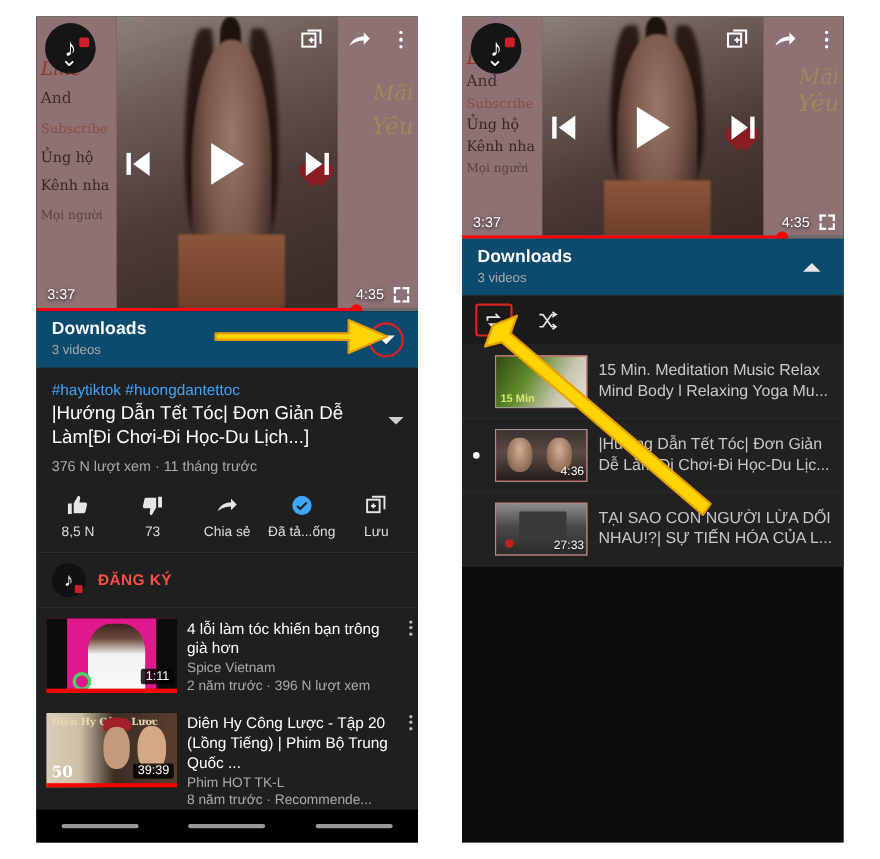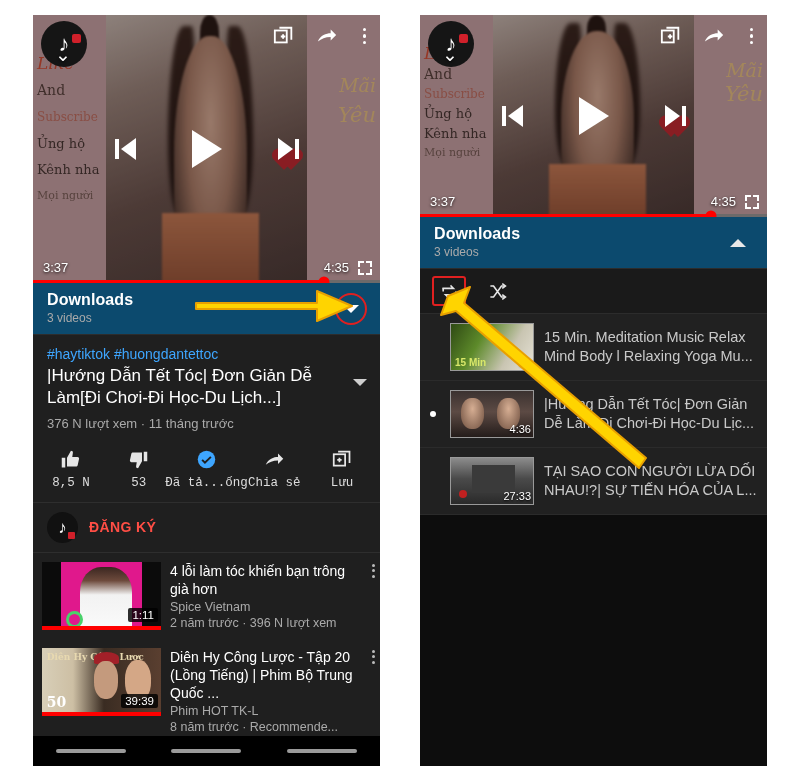--- a/index.html
+++ b/index.html
@@ -164,21 +164,21 @@
   .vid-title { color: #fff; font-size: 17px; line-height: 1.28; font-weight: 400;
                padding-right: 26px; }
   .vid-stats { color: #aaa; font-size: 13px; margin-top: 7px; }
   .meta-caret {
     position: absolute; right: 13px; top: 44px;
     width: 0; height: 0; border-left: 7px solid transparent;
     border-right: 7px solid transparent; border-top: 7px solid #cfcfcf;
   }
   .actions {
     display: flex; justify-content: space-around; align-items: flex-start;
-    background: #1f1f1f; padding: 10px 4px 12px 4px; border-bottom: 1px solid #2e2e2e; font-family: Liberation Mono, monospace;
+    background: #1f1f1f; padding: 10px 4px 12px 4px; border-bottom: 1px solid #2e2e2e;
   }
   .act { display: flex; flex-direction: column; align-items: center; gap: 6px; width: 66px; }
   .act .lbl { color: #ddd; font-size: 12.5px; white-space: nowrap; }
   .act svg { display: block; }
 
   
   .chan-row {
     display: flex; align-items: center; gap: 11px;
     background: #1f1f1f; padding: 9px 14px; border-bottom: 1px solid #2e2e2e;
   }
@@ -377,34 +377,34 @@
       <div class="act">
         <svg width="21" height="21" viewBox="0 0 24 24">
             <path d="M2 10h4v11H2zM8 10l4.5-8c1.6 0 2.5 1 2.2 2.6L14 9h6c1.2 0 2 1 1.8 2.2l-1.6 7.4c-.2 1-1 1.4-2 1.4H8z" fill="#e6e6e6"></path>
           </svg>
         <span class="lbl">8,5 N</span>
       </div>
       <div class="act">
         <svg width="21" height="21" viewBox="0 0 24 24">
             <path d="M18 3h4v11h-4zM16 14l-4.5 8c-1.6 0-2.5-1-2.2-2.6L10 15H4c-1.2 0-2-1-1.8-2.2l1.6-7.4c.2-1 1-1.4 2-1.4H16z" fill="#e6e6e6"></path>
           </svg>
-        <span class="lbl">53</span>
+        <span class="lbl">73</span>
+      </div>
+      <div class="act">
+        <svg width="21" height="21" viewBox="0 0 24 24">
+            <path d="M2 18c3-7 9-9 14-9V5l6 6-6 6v-4c-6 0-10 2-14 5z" fill="#e6e6e6"></path>
+          </svg>
+        <span class="lbl">Chia sẻ</span>
       </div>
       <div class="act">
         <svg width="21" height="21" viewBox="0 0 24 24">
             <circle cx="12" cy="12" r="10" fill="#3ea6ff"></circle>
             <path d="M7 12.5l3.2 3.2L17 9" fill="none" stroke="#1f1f1f" stroke-width="2.2"></path>
           </svg>
         <span class="lbl">Đã tả...ống</span>
-      </div>
-      <div class="act">
-        <svg width="21" height="21" viewBox="0 0 24 24">
-            <path d="M2 18c3-7 9-9 14-9V5l6 6-6 6v-4c-6 0-10 2-14 5z" fill="#e6e6e6"></path>
-          </svg>
-        <span class="lbl">Chia sẻ</span>
       </div>
       <div class="act">
         <svg width="21" height="21" viewBox="0 0 24 24">
           <rect x="2" y="6" width="13" height="13" fill="none" stroke="#e6e6e6" stroke-width="2"></rect>
           <path d="M7 3h13v13" fill="none" stroke="#e6e6e6" stroke-width="2"></path>
           <path d="M6 12.5h5M8.5 10v5" stroke="#e6e6e6" stroke-width="2"></path>
         </svg>
         <span class="lbl">Lưu</span>
       </div>
     </div>

